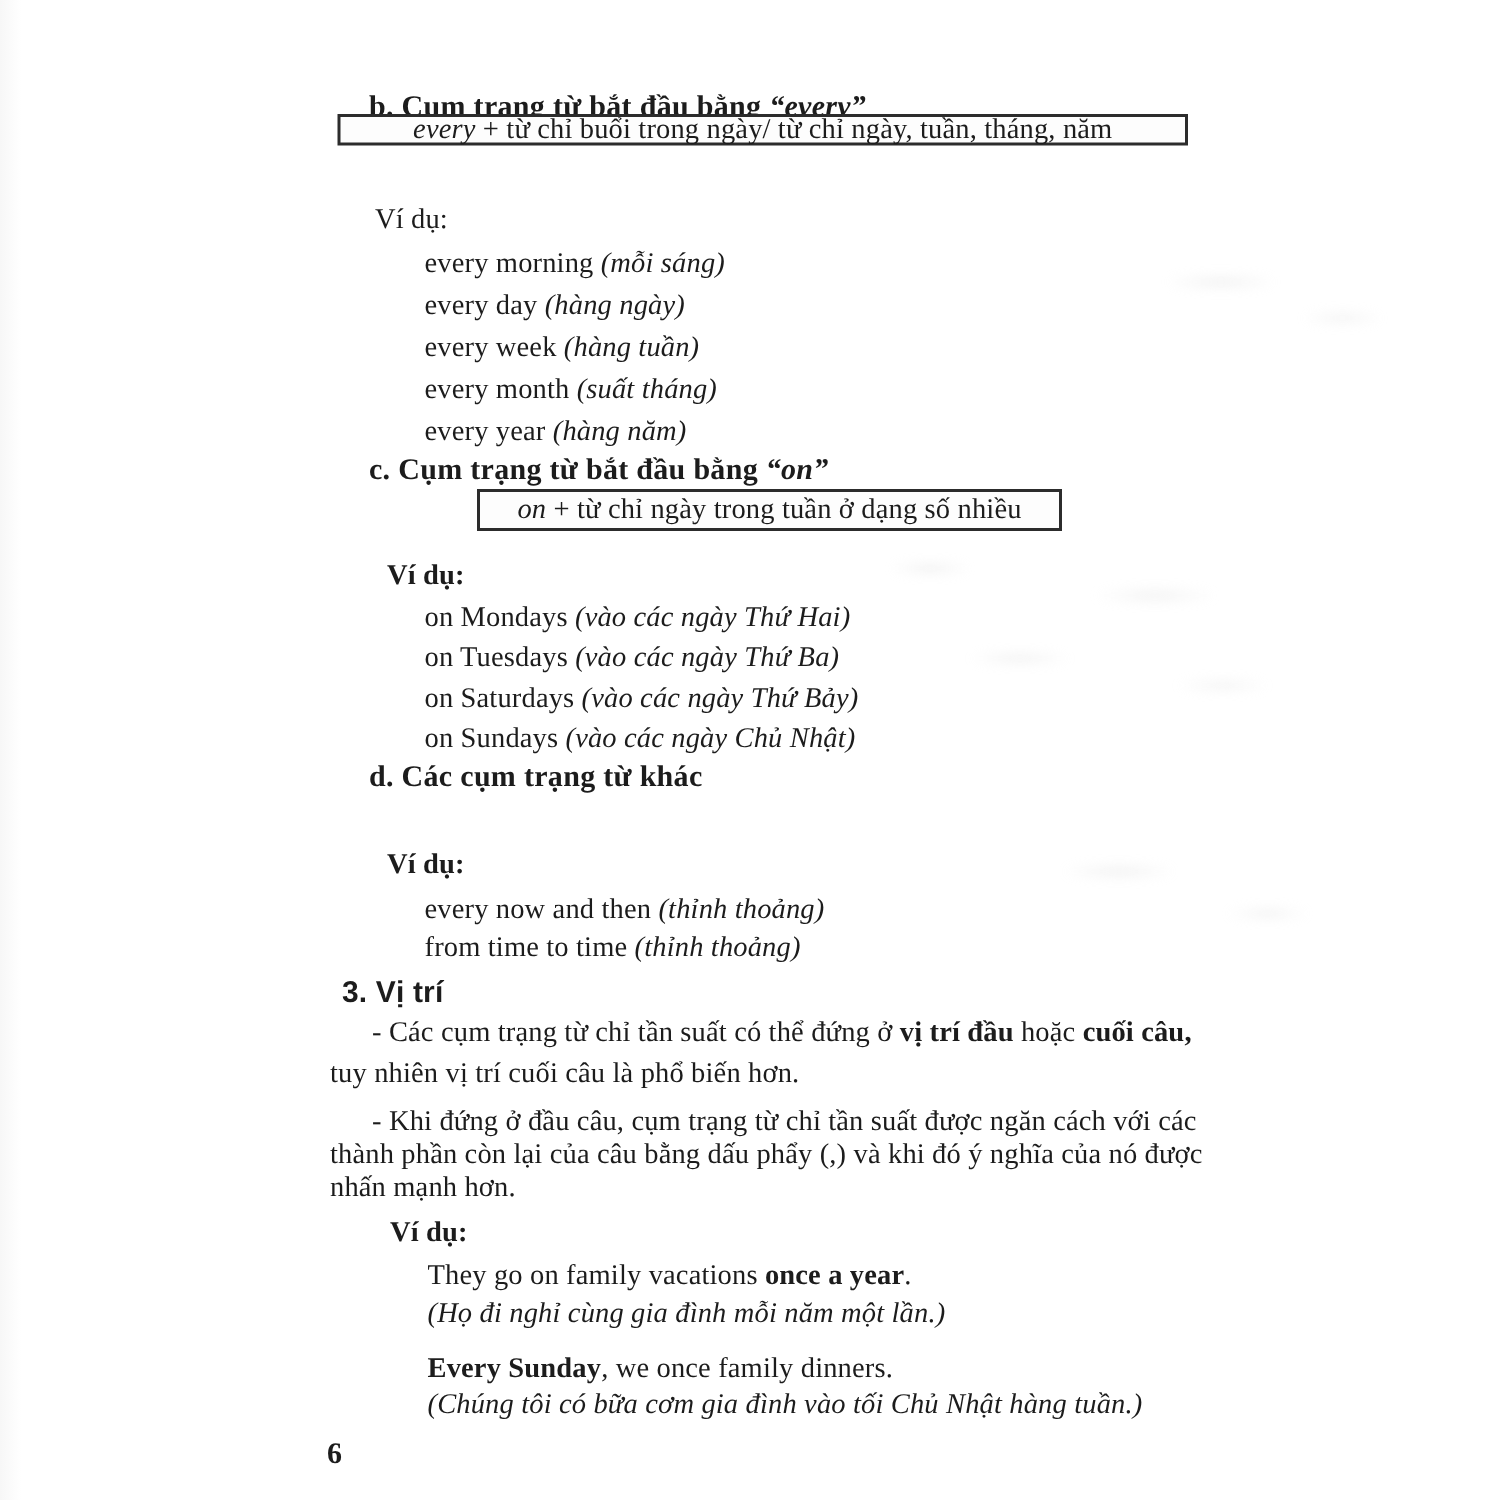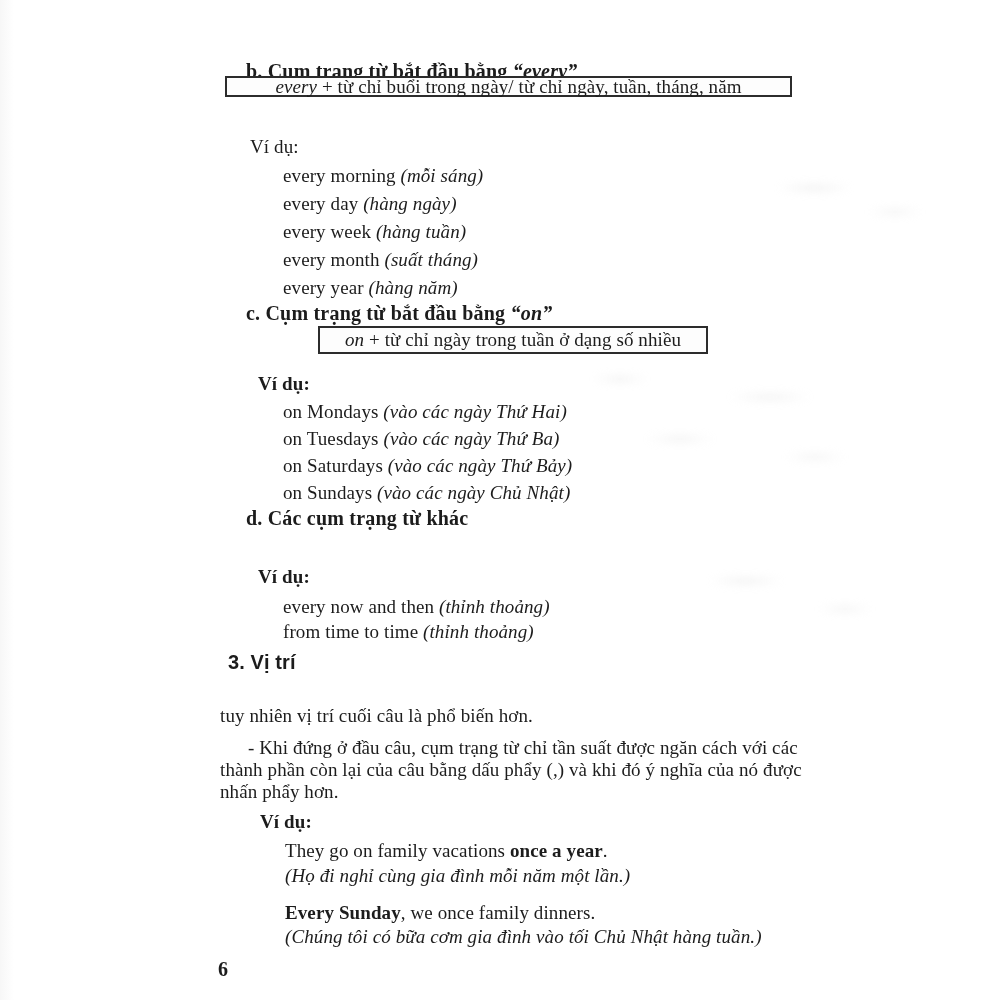--- a/index.html
+++ b/index.html
@@ -141,25 +141,28 @@
   <div class="line bold" style="left:258px; top:566px;">Ví dụ:</div>
   <div class="line" style="left:283px; top:596px;">
     <span>every now and then </span><span class="it">(thỉnh thoảng)</span>
   </div>
   <div class="line" style="left:283px; top:621px;">
     <span>from time to time </span><span class="it">(thỉnh thoảng)</span>
   </div>
 
   <div class="line sans-heading" style="left:228px; top:651px;">3. Vị trí</div>
 
+  <div class="line" style="left:248px; top:678px;">
+    <span>- Các cụm trạng từ chỉ tần suất có thể đứng ở </span><span class="bold">vị trí đầu</span><span> hoặc </span><span class="bold">cuối câu</span><span class="bold">,</span>
+  </div>
   <div class="line" style="left:220px; top:705px;">tuy nhiên vị trí cuối câu là phổ biến hơn.</div>
 
   <div class="line" style="left:248px; top:737px;">- Khi đứng ở đầu câu, cụm trạng từ chỉ tần suất được ngăn cách với các</div>
   <div class="line" style="left:220px; top:759px;">thành phần còn lại của câu bằng dấu phẩy (,) và khi đó ý nghĩa của nó được</div>
-  <div class="line" style="left:220px; top:781px;">nhấn phẩy hơn.</div>
+  <div class="line" style="left:220px; top:781px;">nhấn mạnh hơn.</div>
 
   <div class="line bold" style="left:260px; top:811px;">Ví dụ:</div>
 
   <div class="line" style="left:285px; top:840px;">
     <span>They go on family vacations </span><span class="bold">once a year</span><span>.</span>
   </div>
   <div class="line it" style="left:285px; top:865px;">(Họ đi nghỉ cùng gia đình mỗi năm một lần.)</div>
 
   <div class="line" style="left:285px; top:902px;">
     <span class="bold">Every Sunday</span><span>, we once family dinners.</span>

